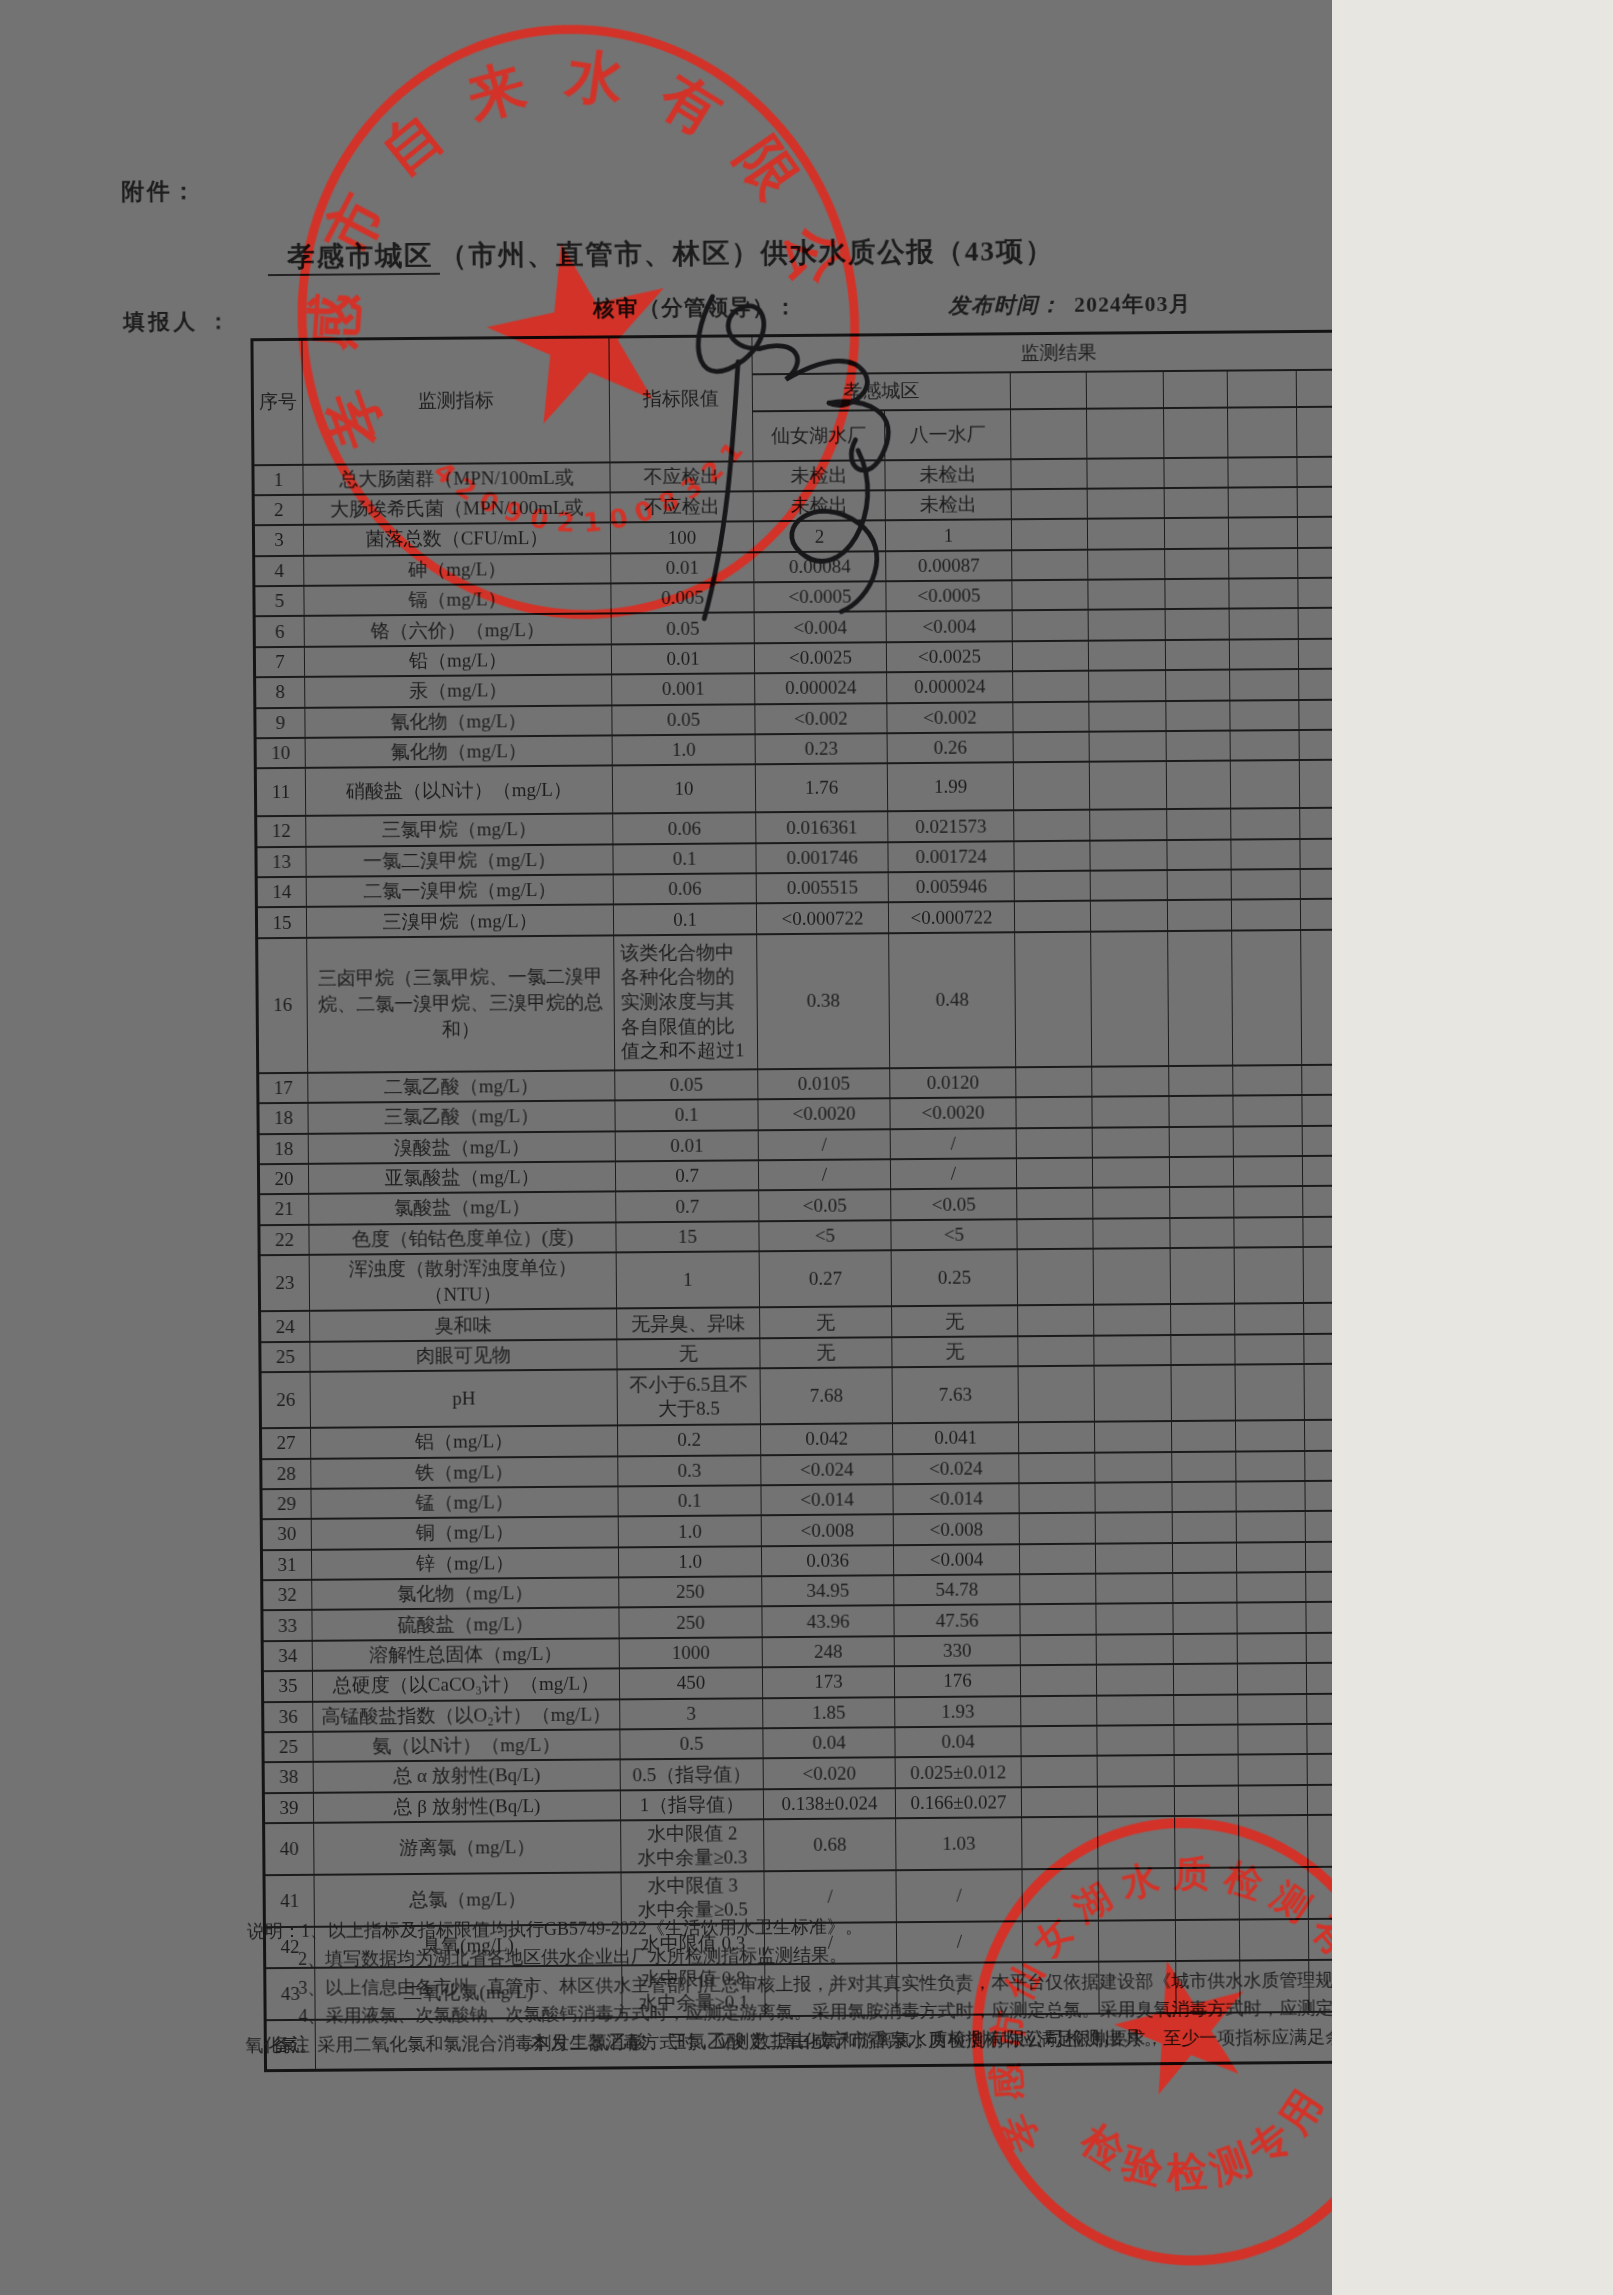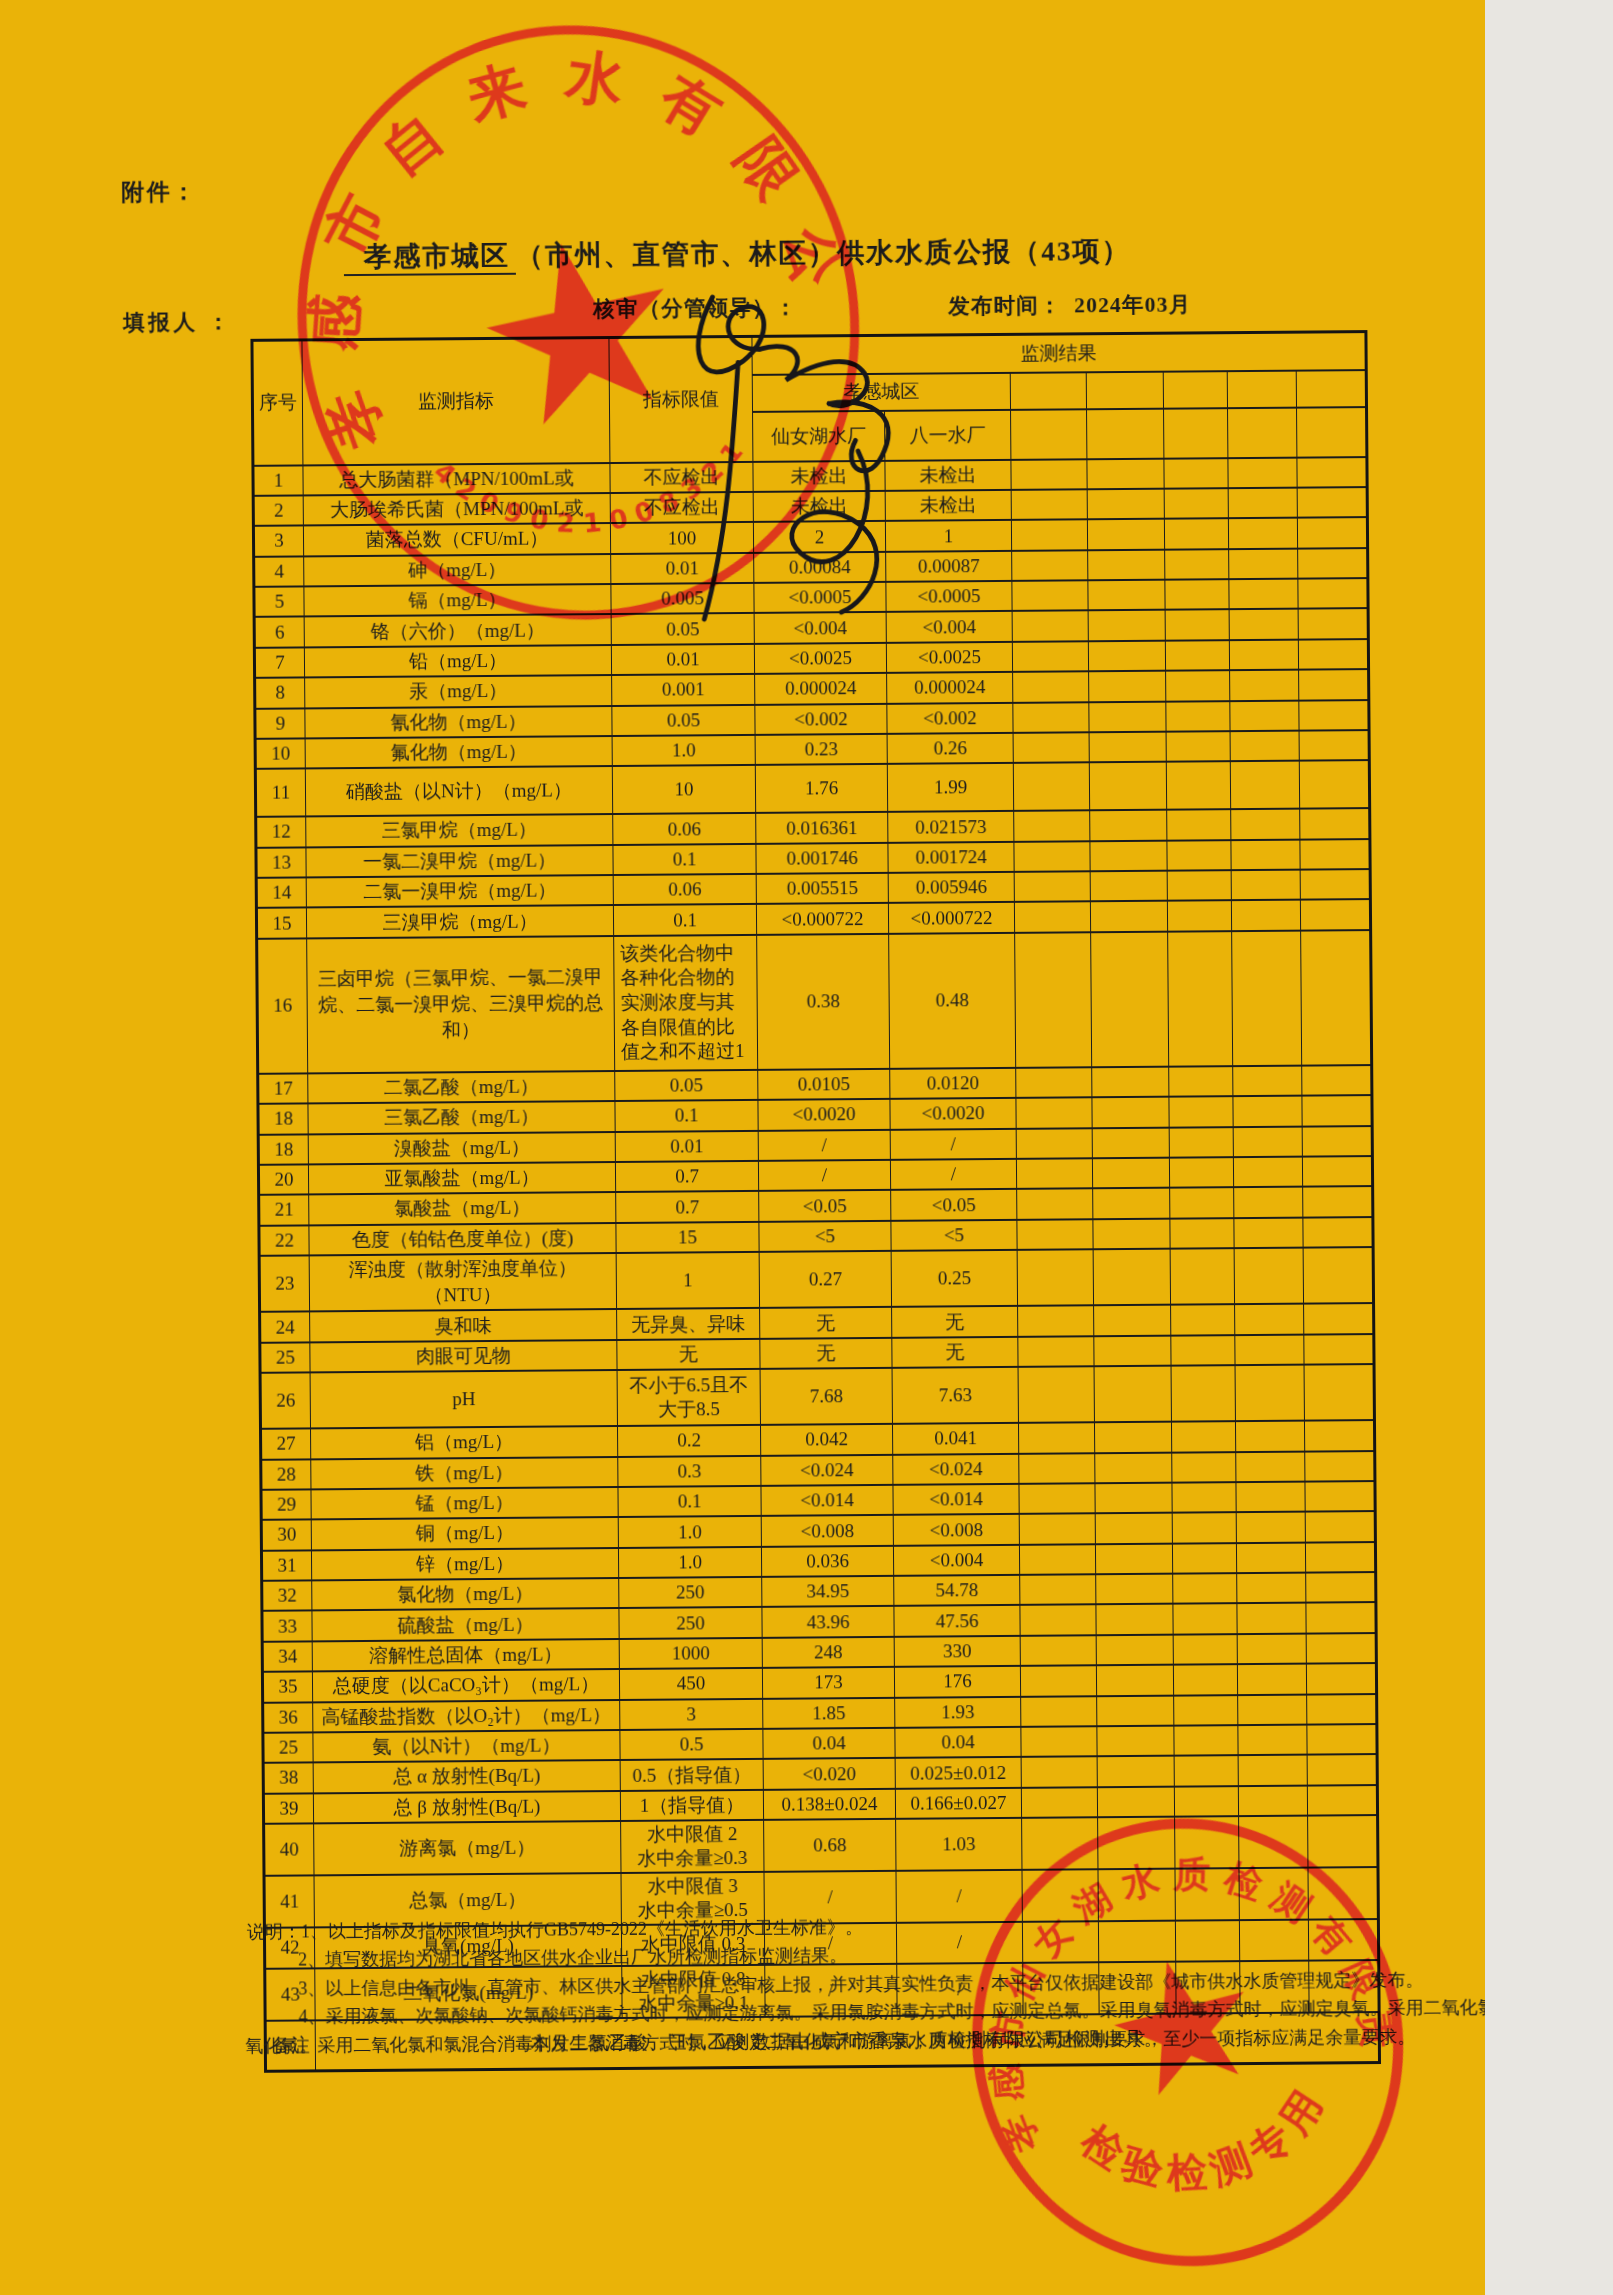--- a/index.html
+++ b/index.html
@@ -4,36 +4,36 @@
 <style>
   html,body{margin:0;padding:0;}
   body{
     width:1613px;height:2295px;
     background:#e8e6e1;
     font-family:"Liberation Serif","DejaVu Serif",serif;
     color:#1c1c1c;
     -webkit-font-smoothing:antialiased;
   }
   .sheet{
-    position:relative;width:1485px;height:2295px;
-    background:#eab308;overflow:hidden;
+    position:relative;width:1332px;height:2295px;
+    background:#737373;overflow:hidden;
   }
   .skew{position:absolute;inset:0;transform:rotate(-0.45deg);transform-origin:50% 40%;}
 
   .attachment{position:absolute;left:127px;top:172px;font-size:23px;font-weight:bold;letter-spacing:2.4px;}
   .title{
     position:absolute;left:0;top:236px;width:100%;text-align:center;
     font-size:27.4px;font-weight:bold;letter-spacing:1.8px;
   }
   .title .u{border-bottom:2.4px solid #222;padding:0 6px 2.4px 20px;}
 
   .meta{position:absolute;top:293px;left:0;width:100%;font-size:21.5px;font-weight:bold;}
   .meta .filler{position:absolute;left:128px;top:10px;letter-spacing:3.6px;}
   .meta .reviewer{position:absolute;left:598px;top:0;letter-spacing:1.2px;}
-  .meta .pub-label{position:absolute;left:953px;top:0;letter-spacing:1.2px;}
+  .meta .pub-label{position:absolute;left:953px;top:0;letter-spacing:1.2px;font-style:italic;}
   .meta .pub-value{position:absolute;left:1079px;top:0;letter-spacing:1.2px;}
 
   table.report{
     position:absolute;left:255px;top:335px;width:1114px;
     border-collapse:collapse;table-layout:fixed;
     font-size:19px;
   }
   table.report td,table.report th{
     border:1.8px solid #1b1b1b;
     border-top-width:2.4px;border-bottom-width:2.4px;

